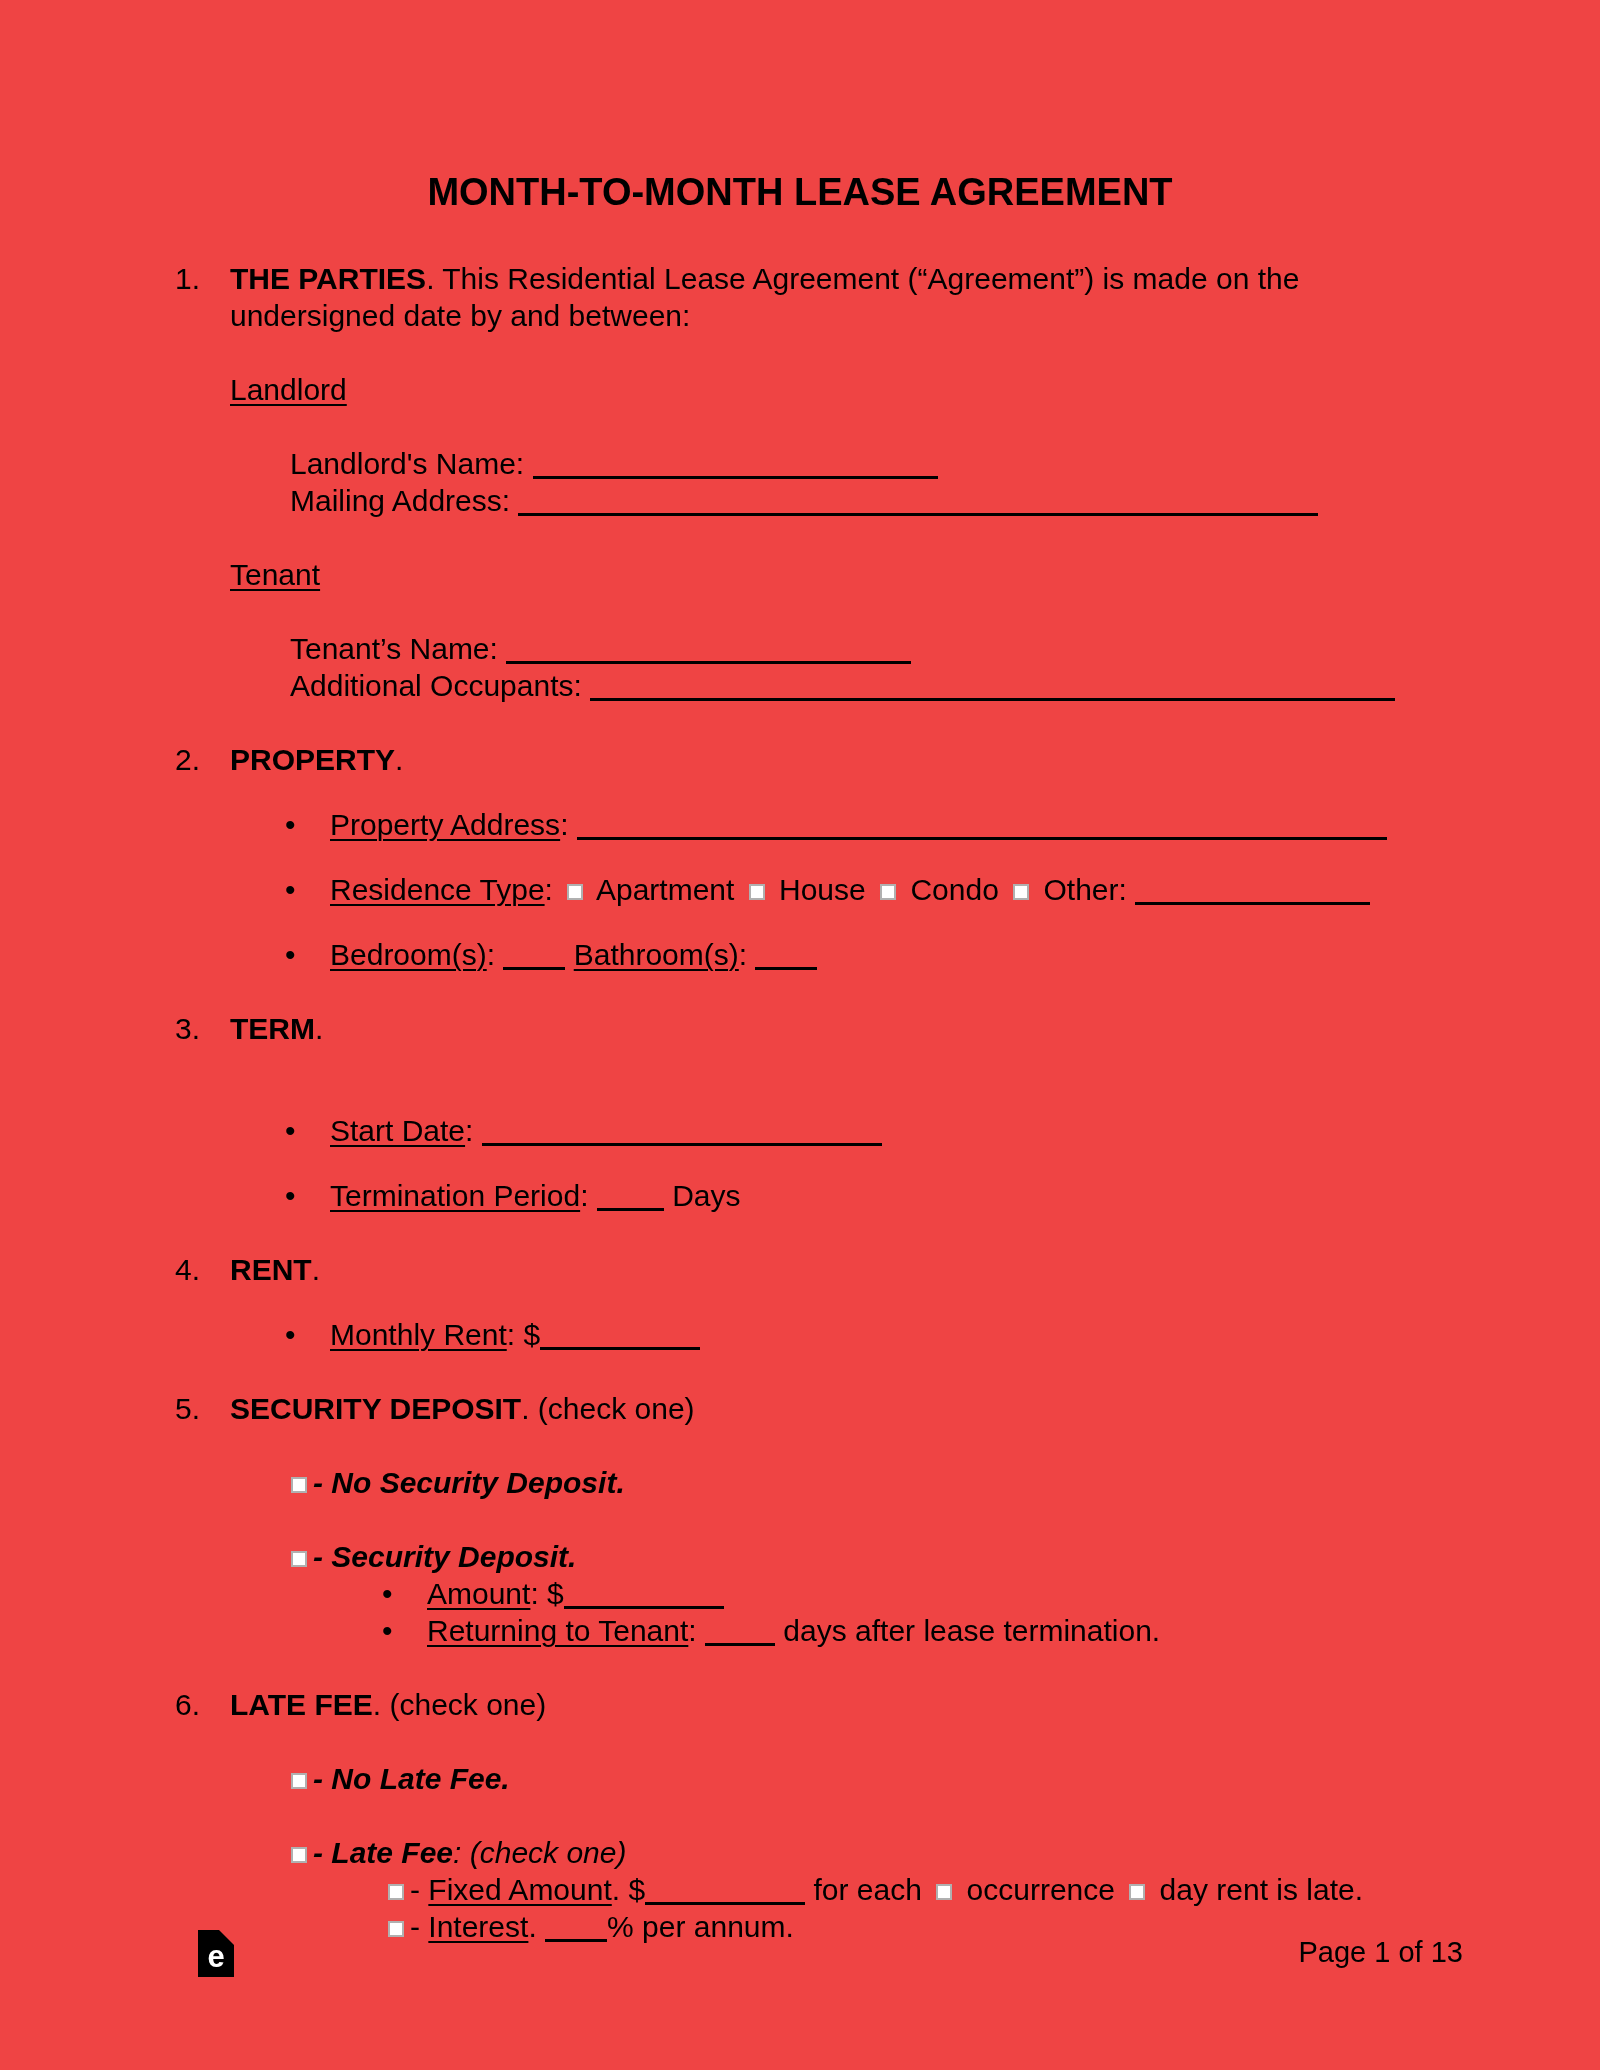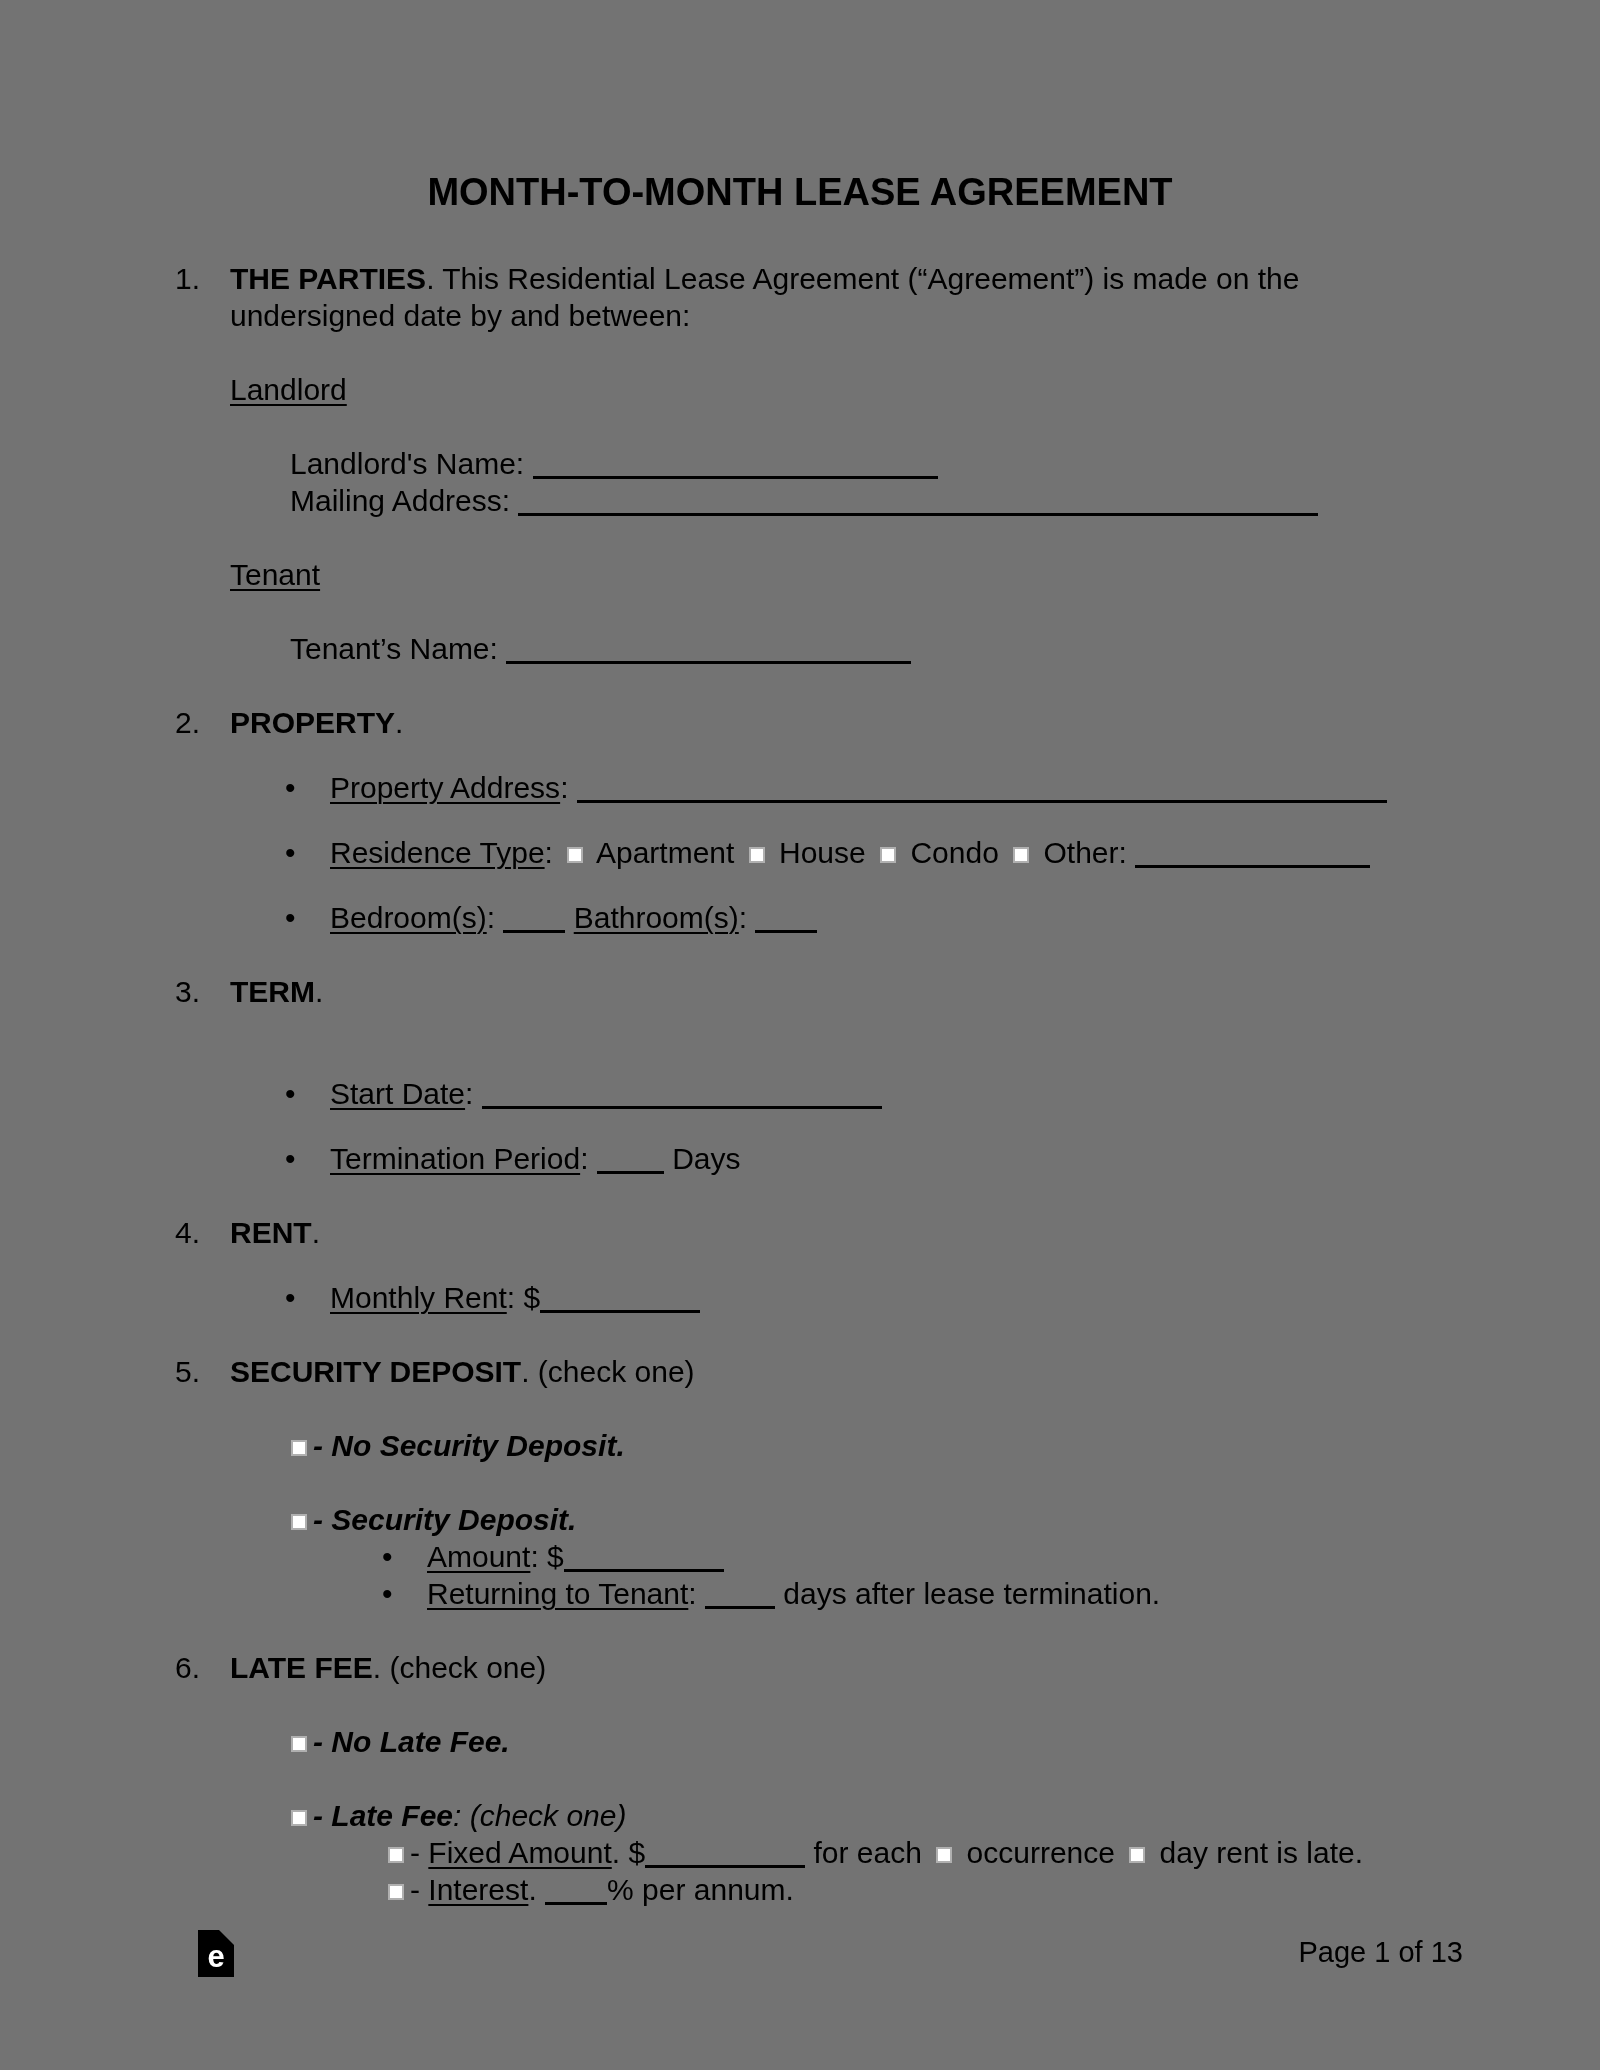--- a/index.html
+++ b/index.html
@@ -1,18 +1,18 @@
 <!DOCTYPE html>
 <html><head>
 <meta charset="utf-8">
 <style>
   html,body { margin:0; padding:0; background:#fff; }
   body { width:1600px; height:2070px; font-family:"Liberation Sans", sans-serif; color:#000; }
   .page { position:relative; width:1600px; height:2070px; box-sizing:border-box;
-          padding:0 137px 0 175px; overflow:hidden; background:#737373; }
+          padding:0 137px 0 175px; overflow:hidden; background:#ef4444; }
   .title { margin:170px 0 46px -38px; text-align:center; font-size:38px; font-weight:bold;
            line-height:44px; white-space:nowrap; }
   .line { height:37px; line-height:37px; font-size:30px; white-space:nowrap; }
   .gap  { height:37px; }
   .sec  { display:flex; }
   .sec .num { flex:none; width:55px; }
   .cont { margin-left:55px; }
   .sub0 { margin-left:55px; }
   .sub1 { margin-left:115px; }
   .bullet1 { margin-left:110px;margin-top:28px; }
@@ -51,20 +51,21 @@
 
   <div class="line sub0"><span class="u">Landlord</span></div>
   <div class="gap"></div>
   <div class="line sub1"><span class="">Landlord's Name: </span><span class="blank" style="width: 405px;"></span></div>
   <div class="line sub1"><span class="">Mailing Address: </span><span class="blank" style="width: 800px;"></span></div>
   <div class="gap"></div>
 
   <div class="line sub0"><span class="u">Tenant</span></div>
   <div class="gap"></div>
   <div class="line sub1"><span class="">Tenant’s Name: </span><span class="blank" style="width: 405px;"></span></div>
+  <div class="line sub1"><span class="">Additional Occupants: </span><span class="blank" style="width: 805px;"></span></div>
   <div class="gap"></div>
 
   <div class="line sec">
     <span class="num">2.</span>
     <span><span class="b">PROPERTY</span><span class="">.</span></span>
   </div>
   <div class="line bullet1"><span class="marker">•</span><span class="u">Property Address</span><span class="">: </span><span class="blank" style="width: 810px;"></span></div>
   <div class="line bullet1"><span class="marker">•</span><span class="u">Residence Type</span><span class="">: </span><span class="cbx"></span><span class=""> Apartment </span><span class="cbx"></span><span class=""> House </span><span class="cbx"></span><span class=""> Condo </span><span class="cbx"></span><span class=""> Other: </span><span class="blank" style="width: 235px;"></span></div>
   <div class="line bullet1"><span class="marker">•</span><span class="u">Bedroom(s)</span><span class="">: </span><span class="blank" style="width: 62px;"></span><span class=""> </span><span class="u">Bathroom(s)</span><span class="">: </span><span class="blank" style="width: 62px;"></span></div>
   <div class="gap"></div>

